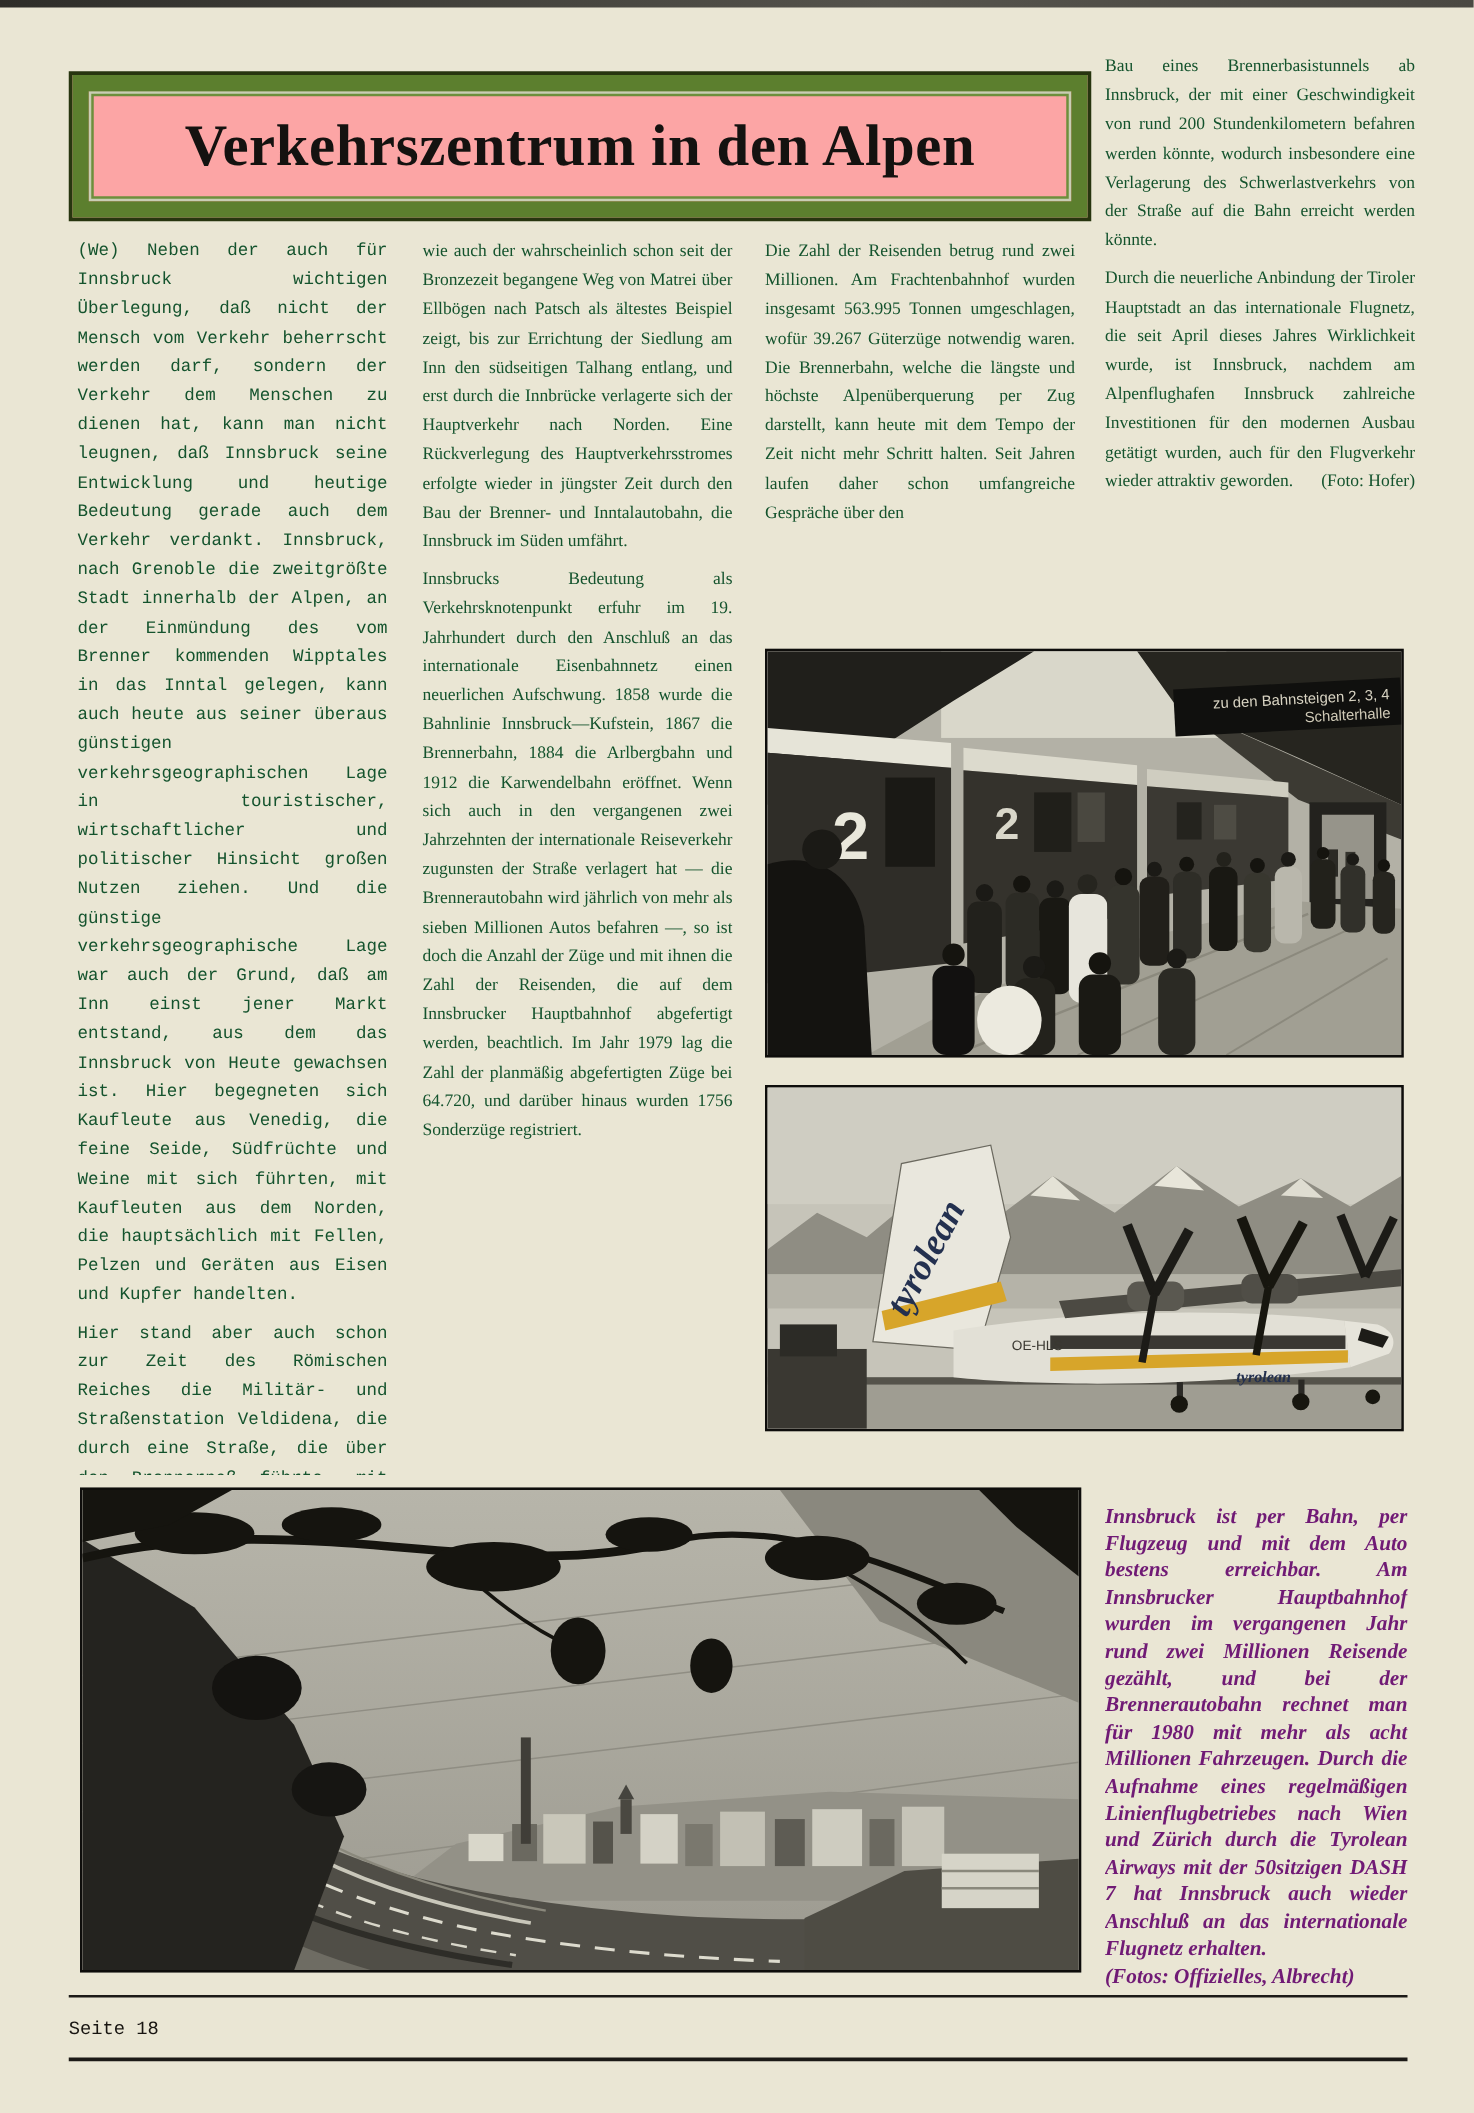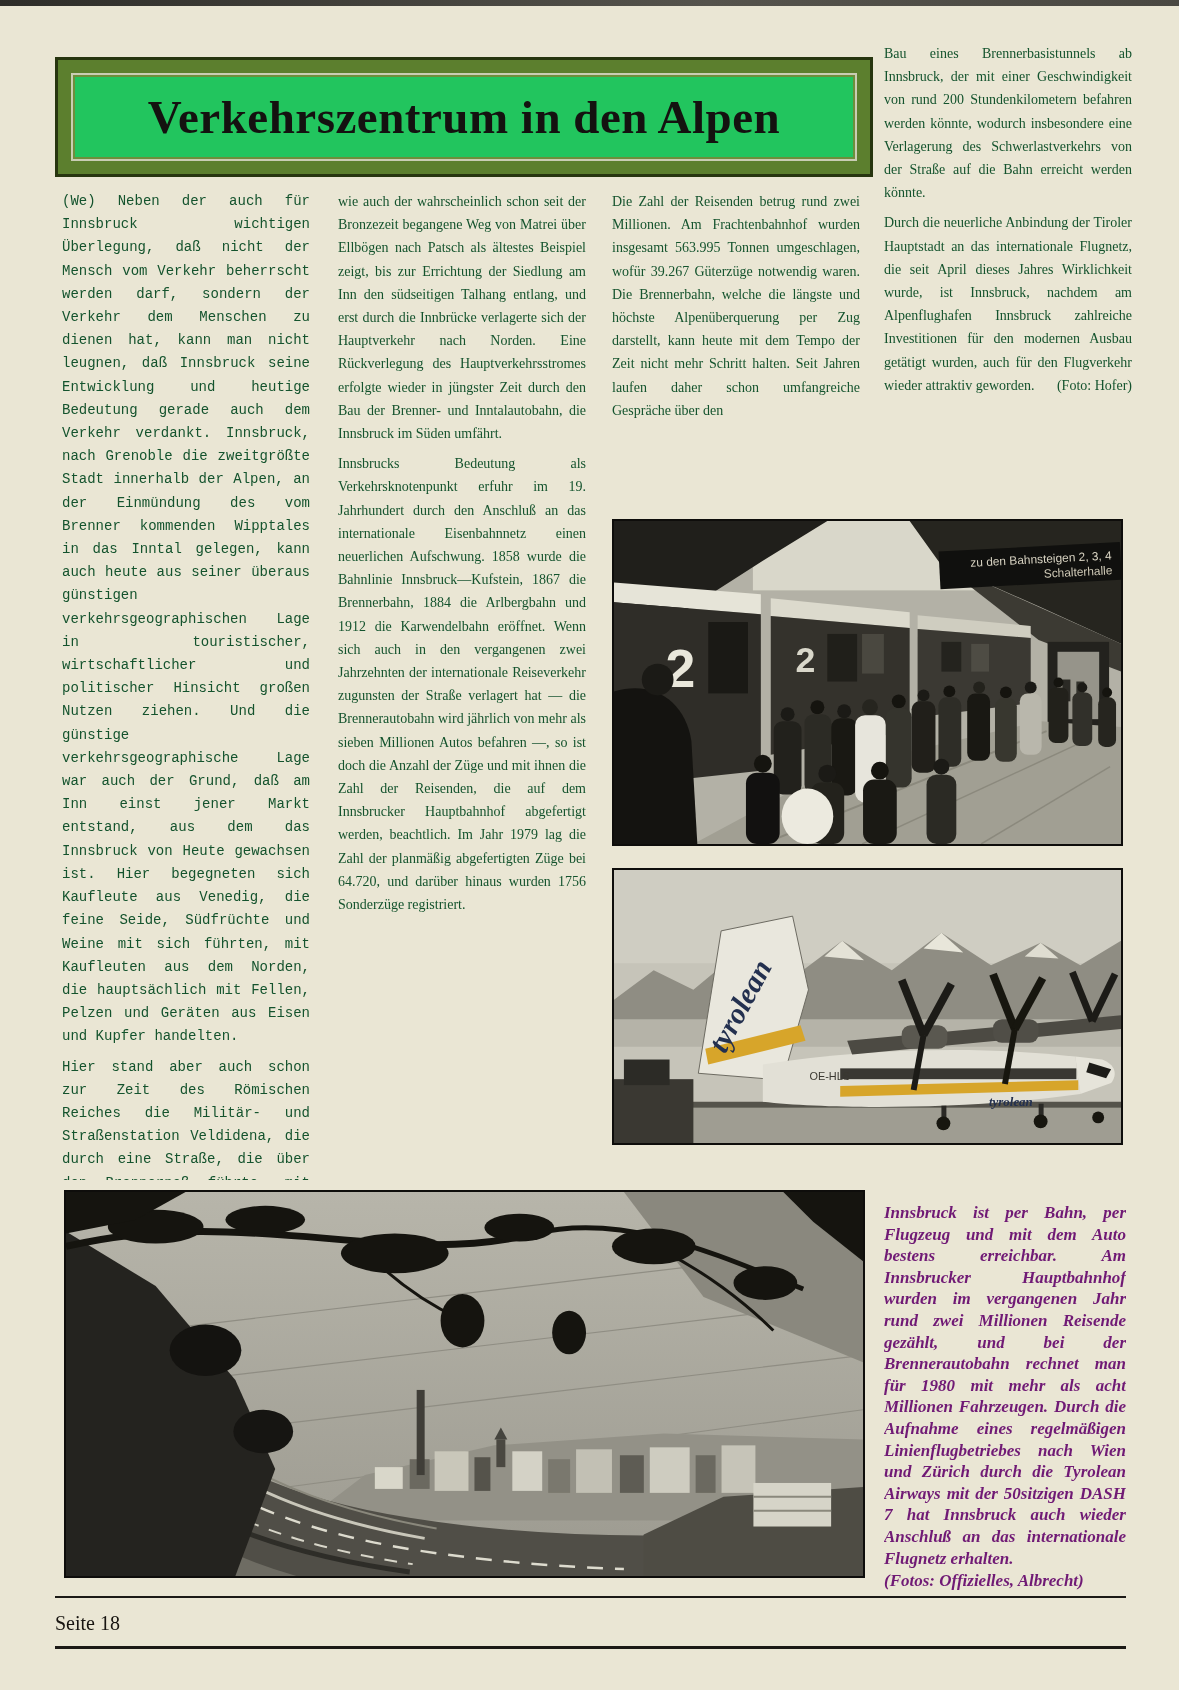--- a/index.html
+++ b/index.html
@@ -9,21 +9,21 @@
     font-family:"Liberation Serif", serif;
     position:relative;
     overflow:hidden;
   }
   .abs{position:absolute;}
   #top-edge{left:0;top:0;width:1179px;height:6px;
     background:linear-gradient(90deg,#2e2d29,#55534c 60%,#4a4842);}
   
   #title-box{
     left:58px;top:60px;width:812px;height:114px;
-    background:#22c55e;
+    background:#fca5a5;
     border:13px solid #5c7f2e;
     box-shadow:0 0 0 3px #27350f, inset 0 0 0 2px #c9cdb4, inset 0 0 0 4px #6d8f3c;
     box-sizing:border-box;
     display:flex;align-items:center;justify-content:center;
   }
   #title-box h1{
     margin:0;font-size:47px;font-weight:bold;color:#141210;
     letter-spacing:.5px;white-space:nowrap;
   }
   
@@ -49,21 +49,21 @@
     font-size:17px;font-style:italic;font-weight:bold;
     line-height:21.6px;color:#701a75;text-align:justify;
   }
   #caption p{margin:0;}
   #caption .caption-credit{text-align:left;margin-top:1px;}
   
   #footer-rule-top{left:55px;top:1596px;width:1071px;height:2px;background:#1c1a16;}
   #footer-row{
     left:55px;top:1604px;width:1071px;height:38px;
     display:flex;justify-content:space-between;align-items:center;
-    font-size:20px;color:#181511;
+    font-size:15px;color:#181511;font-family:Liberation Mono, monospace;
   }
   #footer-rule-bottom{left:55px;top:1646px;width:1071px;height:3px;background:#1c1a16;}
 </style>
 </head>
 <body>
 
 <div class="abs" id="top-edge"></div>
 
 <div class="abs" id="title-box">
   <h1>Verkehrszentrum in den Alpen</h1>

